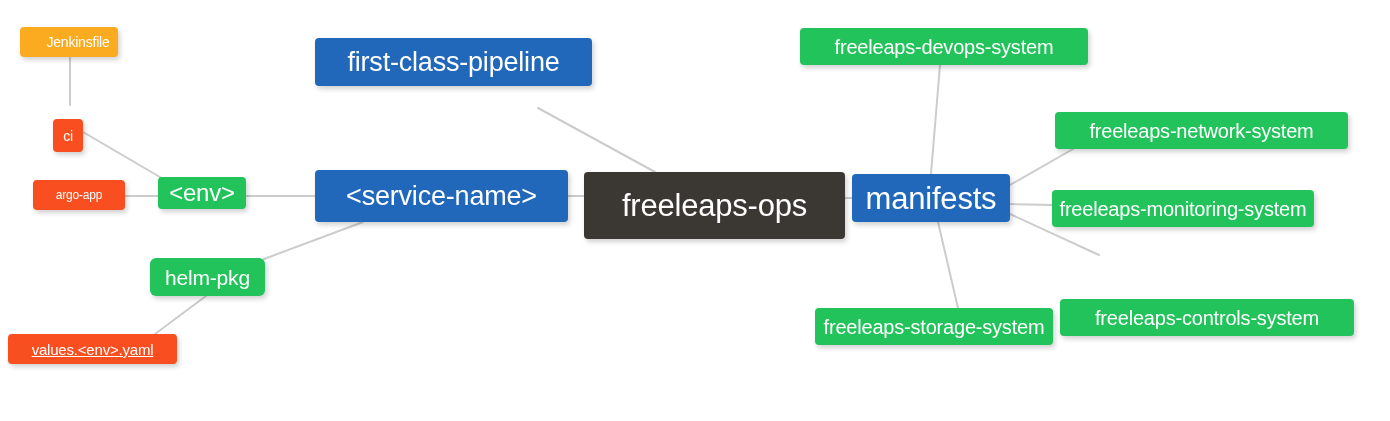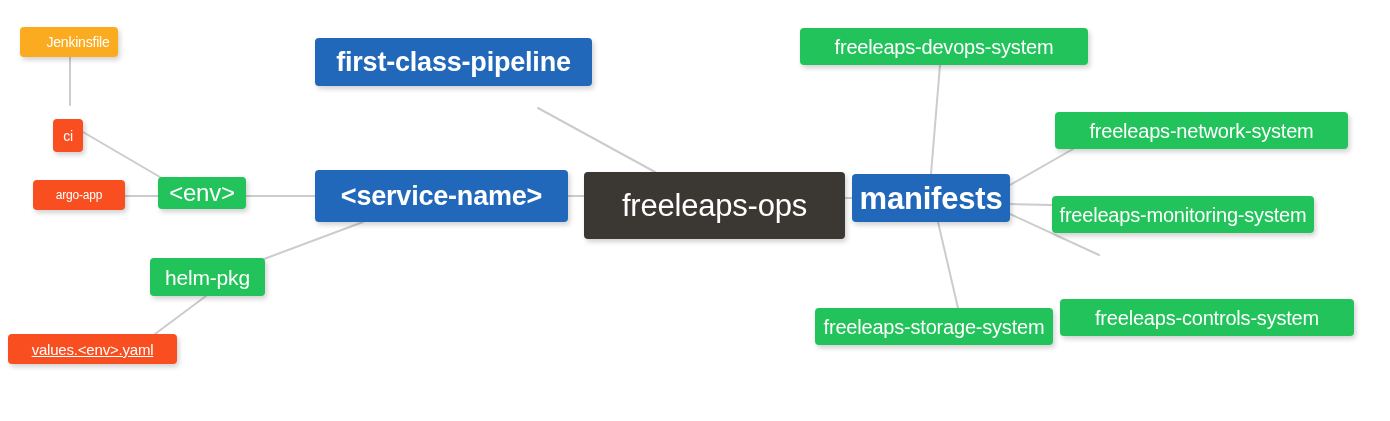--- a/index.html
+++ b/index.html
@@ -36,21 +36,20 @@
     box-shadow: 2px 3px 5px rgba(0,0,0,0.18);
     font-family: "Liberation Sans", sans-serif;
     line-height: 1;
     letter-spacing: -0.2px;
   }
   .node.root {
     background: #3b3733;
   }
   .node.blue {
     background: #2167ba;
-    font-weight: bold;
   }
   .node.green {
     background: #21c35a;
   }
   .node.orange {
     background: #fbab20;
   }
   .node.red {
     background: #f84e20;
   }
@@ -81,21 +80,21 @@
       </div>
       <div class="node red" style="left: 53px; top: 119px; width: 30px; height: 33px; font-size: 14px;">
         <span>ci</span>
       </div>
       <div class="node red" style="left: 33px; top: 180px; width: 92px; height: 30px; font-size: 12px;">
         <span>argo-app</span>
       </div>
       <div class="node green" style="left: 158px; top: 177px; width: 88px; height: 32px; font-size: 24px;">
         <span>&lt;env&gt;</span>
       </div>
-      <div class="node green" style="left: 150px; top: 258px; width: 115px; height: 38px; font-size: 21px;">
+      <div class="node green" style="left: 150px; top: 258px; width: 115px; height: 38px; font-size: 21px; border-radius: 6px;">
         <span>helm-pkg</span>
       </div>
       <div class="node red" style="left: 8px; top: 334px; width: 169px; height: 30px; font-size: 15px; text-decoration: underline;">
         <span>values.&lt;env&gt;.yaml</span>
       </div>
       <div class="node blue" style="left: 315px; top: 38px; width: 277px; height: 48px; font-size: 27px;">
         <span>first-class-pipeline</span>
       </div>
       <div class="node blue" style="left: 315px; top: 170px; width: 253px; height: 52px; font-size: 27px;">
         <span>&lt;service-name&gt;</span>
@@ -105,21 +104,21 @@
       </div>
       <div class="node blue" style="left: 852px; top: 174px; width: 158px; height: 48px; font-size: 31px;">
         <span>manifests</span>
       </div>
       <div class="node green" style="left: 800px; top: 28px; width: 288px; height: 37px; font-size: 20px;">
         <span>freeleaps-devops-system</span>
       </div>
       <div class="node green" style="left: 1055px; top: 112px; width: 293px; height: 37px; font-size: 20px;">
         <span>freeleaps-network-system</span>
       </div>
-      <div class="node green" style="left: 1052px; top: 196px; width: 262px; height: 37px; font-size: 20px;">
+      <div class="node green" style="left: 1052px; top: 190px; width: 262px; height: 37px; font-size: 20px;">
         <span>freeleaps-monitoring-system</span>
       </div>
       <div class="node green" style="left: 1060px; top: 255px; width: 294px; height: 37px; font-size: 20px; margin-top: 44px;">
         <span>freeleaps-controls-system</span>
       </div>
       <div class="node green" style="left: 815px; top: 308px; width: 238px; height: 37px; font-size: 20px;">
         <span>freeleaps-storage-system</span>
       </div>
     </div>
 </div>

